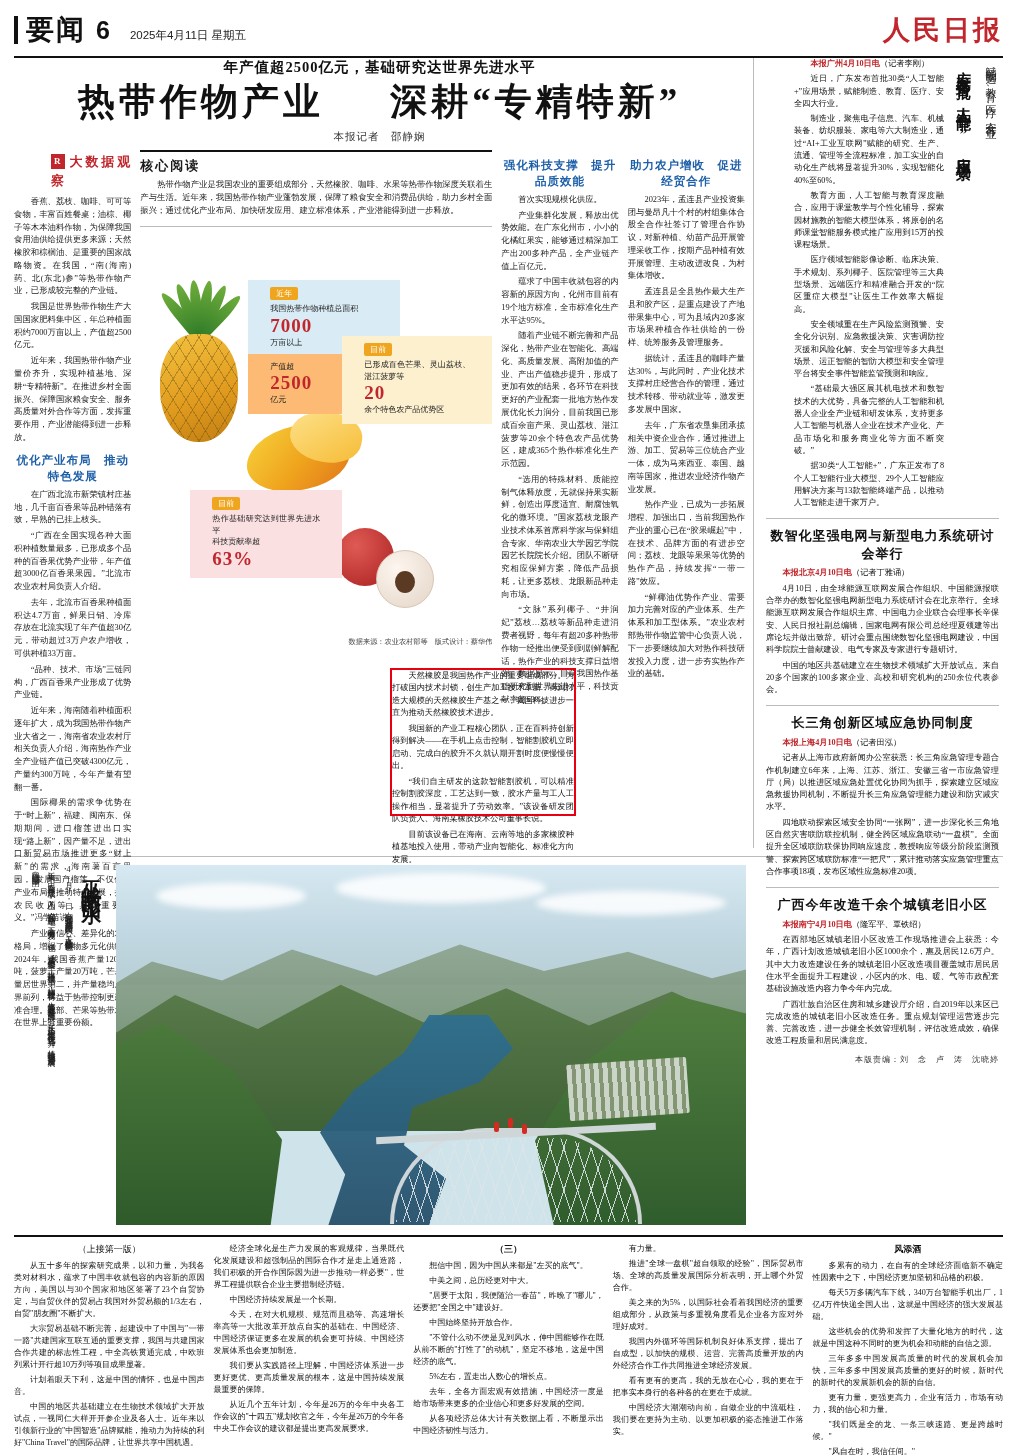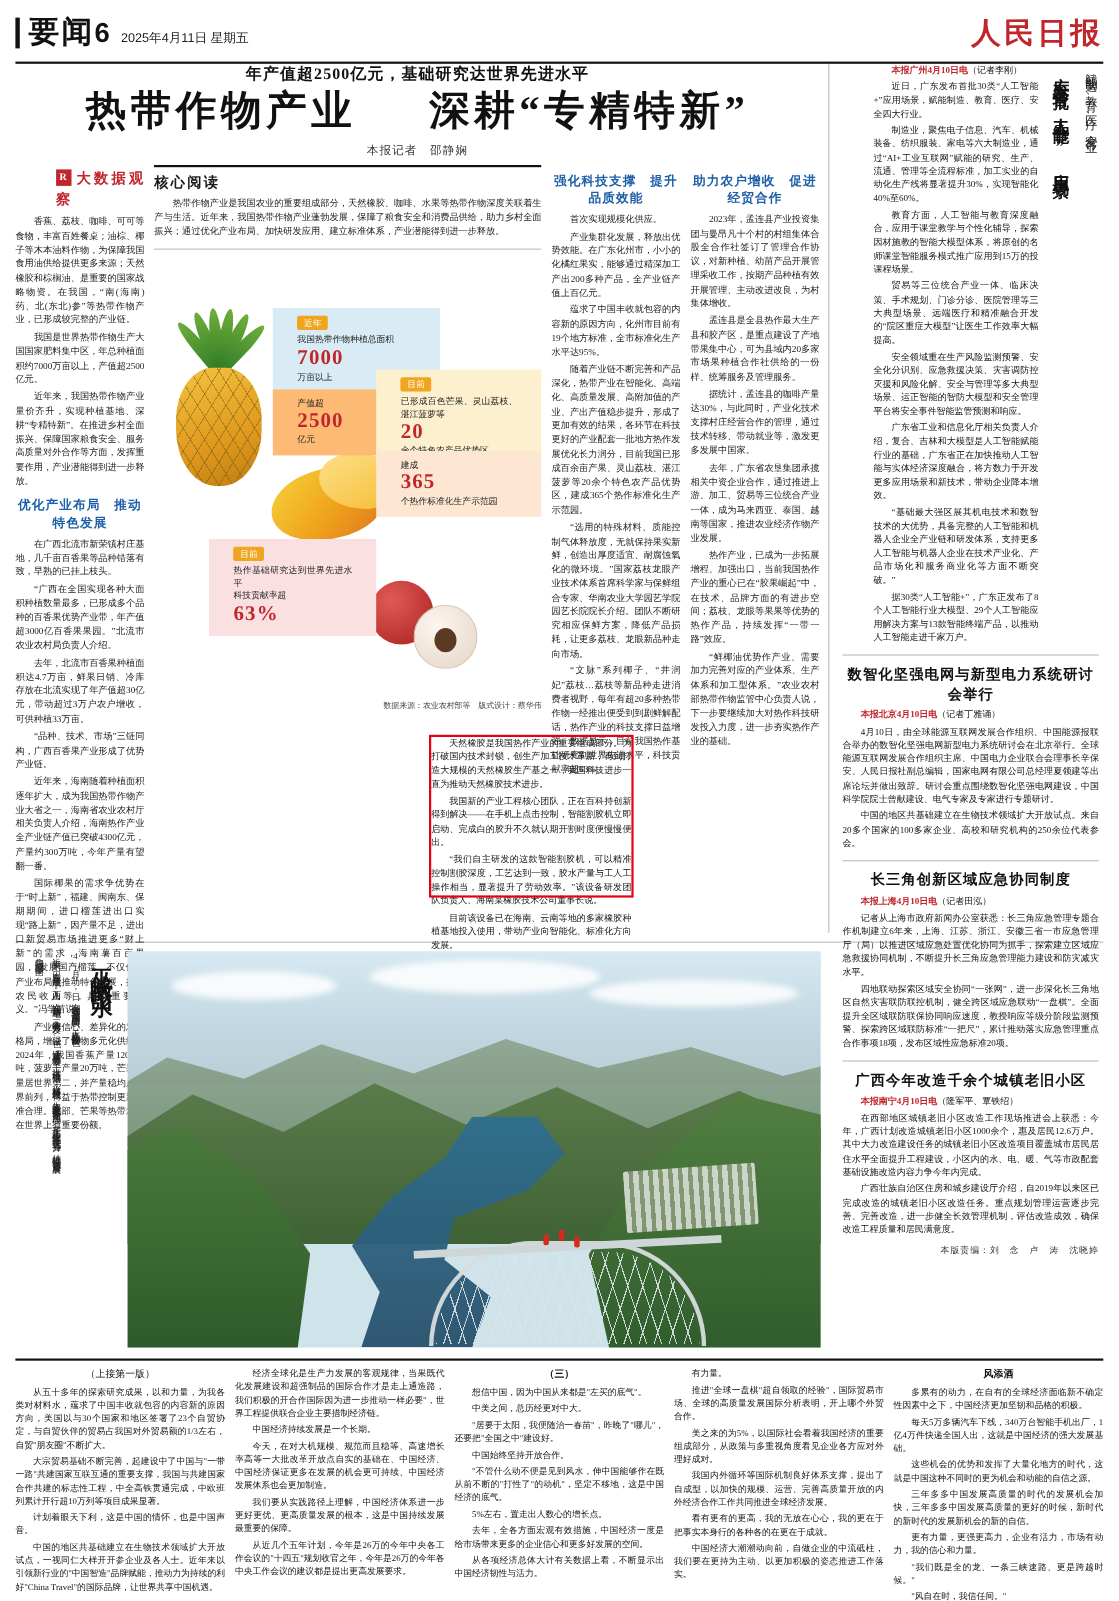--- a/index.html
+++ b/index.html
@@ -24,20 +24,21 @@
   .masthead {
     display: flex;
     align-items: center;
     border-bottom: 2px solid #111;
     padding-bottom: 6px;
     height: 48px;
   }
   .masthead-left {
     display: flex;
     align-items: baseline;
+    gap: 10px;
   }
   .section-name {
     font-size: 28px;
     font-weight: bold;
     letter-spacing: 2px;
     border-left: 4px solid #111;
     padding-left: 8px;
     line-height: 1;
   }
   .page-num {
@@ -554,25 +555,20 @@
               <div class="hx-text">亿元</div>
             </div>
 
             <div class="hexcard card-3">
               <span class="hx-label">目前</span>
               <div class="hx-text">已形成百色芒果、灵山荔枝、湛江菠萝等</div>
               <div class="hx-big">20</div>
               <div class="hx-text">余个特色农产品优势区</div>
             </div>
 
-            <div class="hexcard card-4">
-              <div class="hx-text">建成</div>
-              <div class="hx-big">365</div>
-              <div class="hx-text">个热作标准化生产示范园</div>
-            </div>
 
             <div class="hexcard card-5">
               <span class="hx-label">目前</span>
               <div class="hx-text">热作基础研究达到世界先进水平</div>
               <div class="hx-text">科技贡献率超</div>
               <div class="hx-big">63%</div>
             </div>
 
             <div class="src-note">数据来源：农业农村部等　版式设计：蔡华伟</div>
           </div>
@@ -614,23 +610,22 @@
       <div class="right-top">
         <div class="vertical-head small">赋能制造、教育、医疗、安全行业</div>
         <div class="vertical-head">广东发布首批“人工智能+”应用场景</div>
         <div class="right-body">
           <p>
             <span class="lead-red">本报广州4月10日电</span><span>（记者李刚）</span>
           </p>
           <p>近日，广东发布首批30类“人工智能+”应用场景，赋能制造、教育、医疗、安全四大行业。</p>
           <p>制造业，聚焦电子信息、汽车、机械装备、纺织服装、家电等六大制造业，通过“AI+工业互联网”赋能的研究、生产、流通、管理等全流程标准，加工实业的自动化生产线将显著提升30%，实现智能化40%至60%。</p>
           <p>教育方面，人工智能与教育深度融合，应用于课堂教学与个性化辅导，探索因材施教的智能大模型体系，将原创的名师课堂智能服务模式推广应用到15万的投课程场景。</p>
-          <p>贸易等三位统合产业一体、临床决策、手术规划、门诊分诊、医院管理等三大典型场景、远端医疗和精准融合开发的“院区重症大模型”让医生工作效率大幅提高。</p>
+          <p>医疗领域智能影像诊断、临床决策、手术规划、系列椰子、医院管理等三大典型场景、远端医疗和精准融合开发的“院区重症大模型”让医生工作效率大幅提高。</p>
           <p>安全领域重在生产风险监测预警、安全化分识别、应急救援决策、灾害调防控灭援和风险化解、安全与管理等多大典型场景、运正智能的智防大模型和安全管理平台将安全事件智能监管预测和响应。</p>
-          <p>广东省工业和信息化厅相关负责人介绍，复合、吉林和大模型是人工智能赋能行业的基础，广东省正在加快推动人工智能与实体经济深度融合，将方数力于开发更多应用场景和新技术，带动企业降本增效。</p>
           <p>“基础最大强区展其机电技术和数智技术的大优势，具备完整的人工智能和机器人企业全产业链和研发体系，支持更多人工智能与机器人企业在技术产业化、产品市场化和服务商业化等方面不断突破。”</p>
           <p>据30类“人工智能+”，广东正发布了8个人工智能行业大模型、29个人工智能应用解决方案与13款智能终端产品，以推动人工智能走进千家万户。</p>
         </div>
       </div>
 
       <div class="rt-sec">
         <div class="rt-title">数智化坚强电网与新型电力系统研讨会举行</div>
         <p>
           <span class="lead-red">本报北京4月10日电</span><span>（记者丁雅诵）</span>
         </p>

